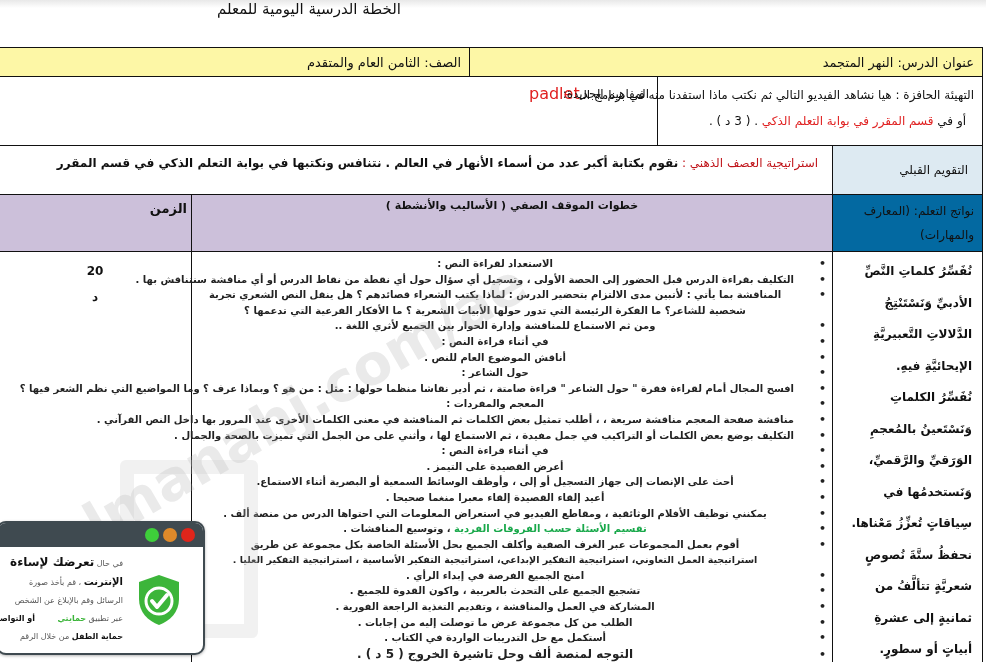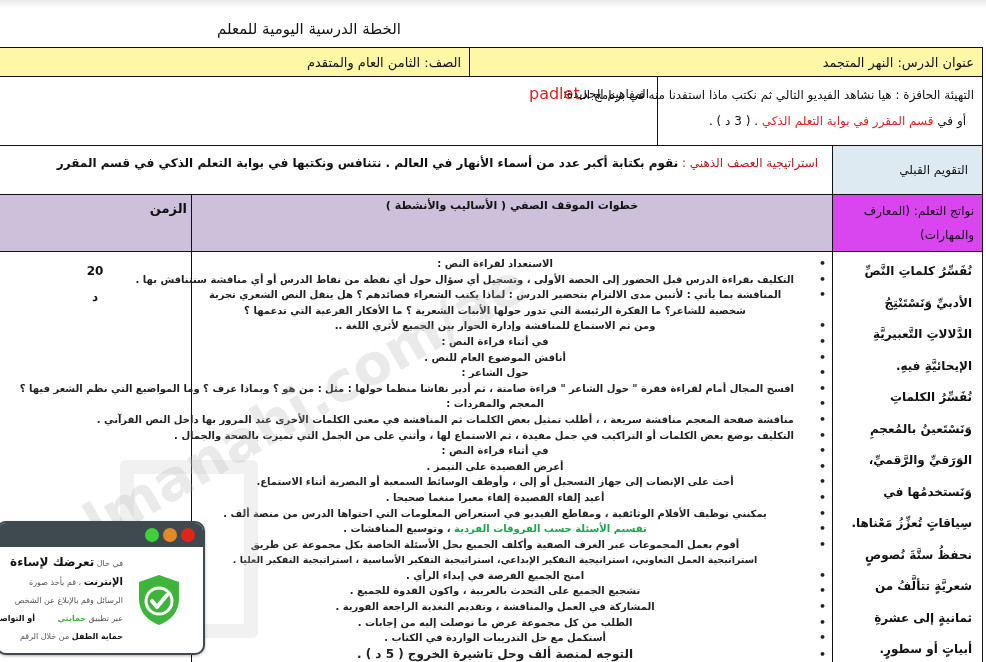--- a/index.html
+++ b/index.html
@@ -1,23 +1,23 @@
 <!DOCTYPE html>
 <html><head>
 <meta charset="utf-8">
 <style>
   html, body { margin:0; padding:0; }
   body { width:986px; height:662px; overflow:hidden; background:#ffffff; position:relative; font-family:"DejaVu Sans", sans-serif; }
   .topshade { position:absolute; left:0; top:0; width:986px; height:8px; background:linear-gradient(#e8e8e8,#ffffff); }
-  .doc-title { position:absolute; left:214px; top:20px; width:190px; text-align:center; font-size:15px; color:#111; direction:rtl; }
+  .doc-title { position:absolute; left:214px; top:0; width:190px; text-align:center; font-size:15px; color:#111; direction:rtl; }
   .tbl { position:absolute; left:-2px; top:47px; width:984px; border-collapse:collapse; direction:rtl; table-layout:fixed; }
   .tbl td { border:1.5px solid #111; vertical-align:top; padding:0; font-size:12px; color:#111; }
   .yellow { background:#fdf7a6; }
   .blue { background:#ddeaf2; }
-  .pink { background:#d946ef; }
+  .pink { background:#0369a1; }
   .lav { background:#ccc0da; }
   .hdr-cell { height:28px; padding:0 8px !important; vertical-align:middle !important; font-size:13px !important; }
   .red { color:#e02020; }
   .redd { color:#c0141a; }
   .green { color:#18a84a; }
   .teal { color:#1a74b8; }
   .ol { font-size:13px; line-height:26px; padding:4px 8px !important; }
   .strategy { white-space:nowrap; overflow:hidden; font-size:12.5px; padding:10px 14px !important; }
   .outcomes { font-size:15px; line-height:31.5px; padding:4px 10px !important; font-weight:bold; }
   ul.steps { margin:0; padding:4px 38px 14px 4px; list-style:none;text-align:center; }

